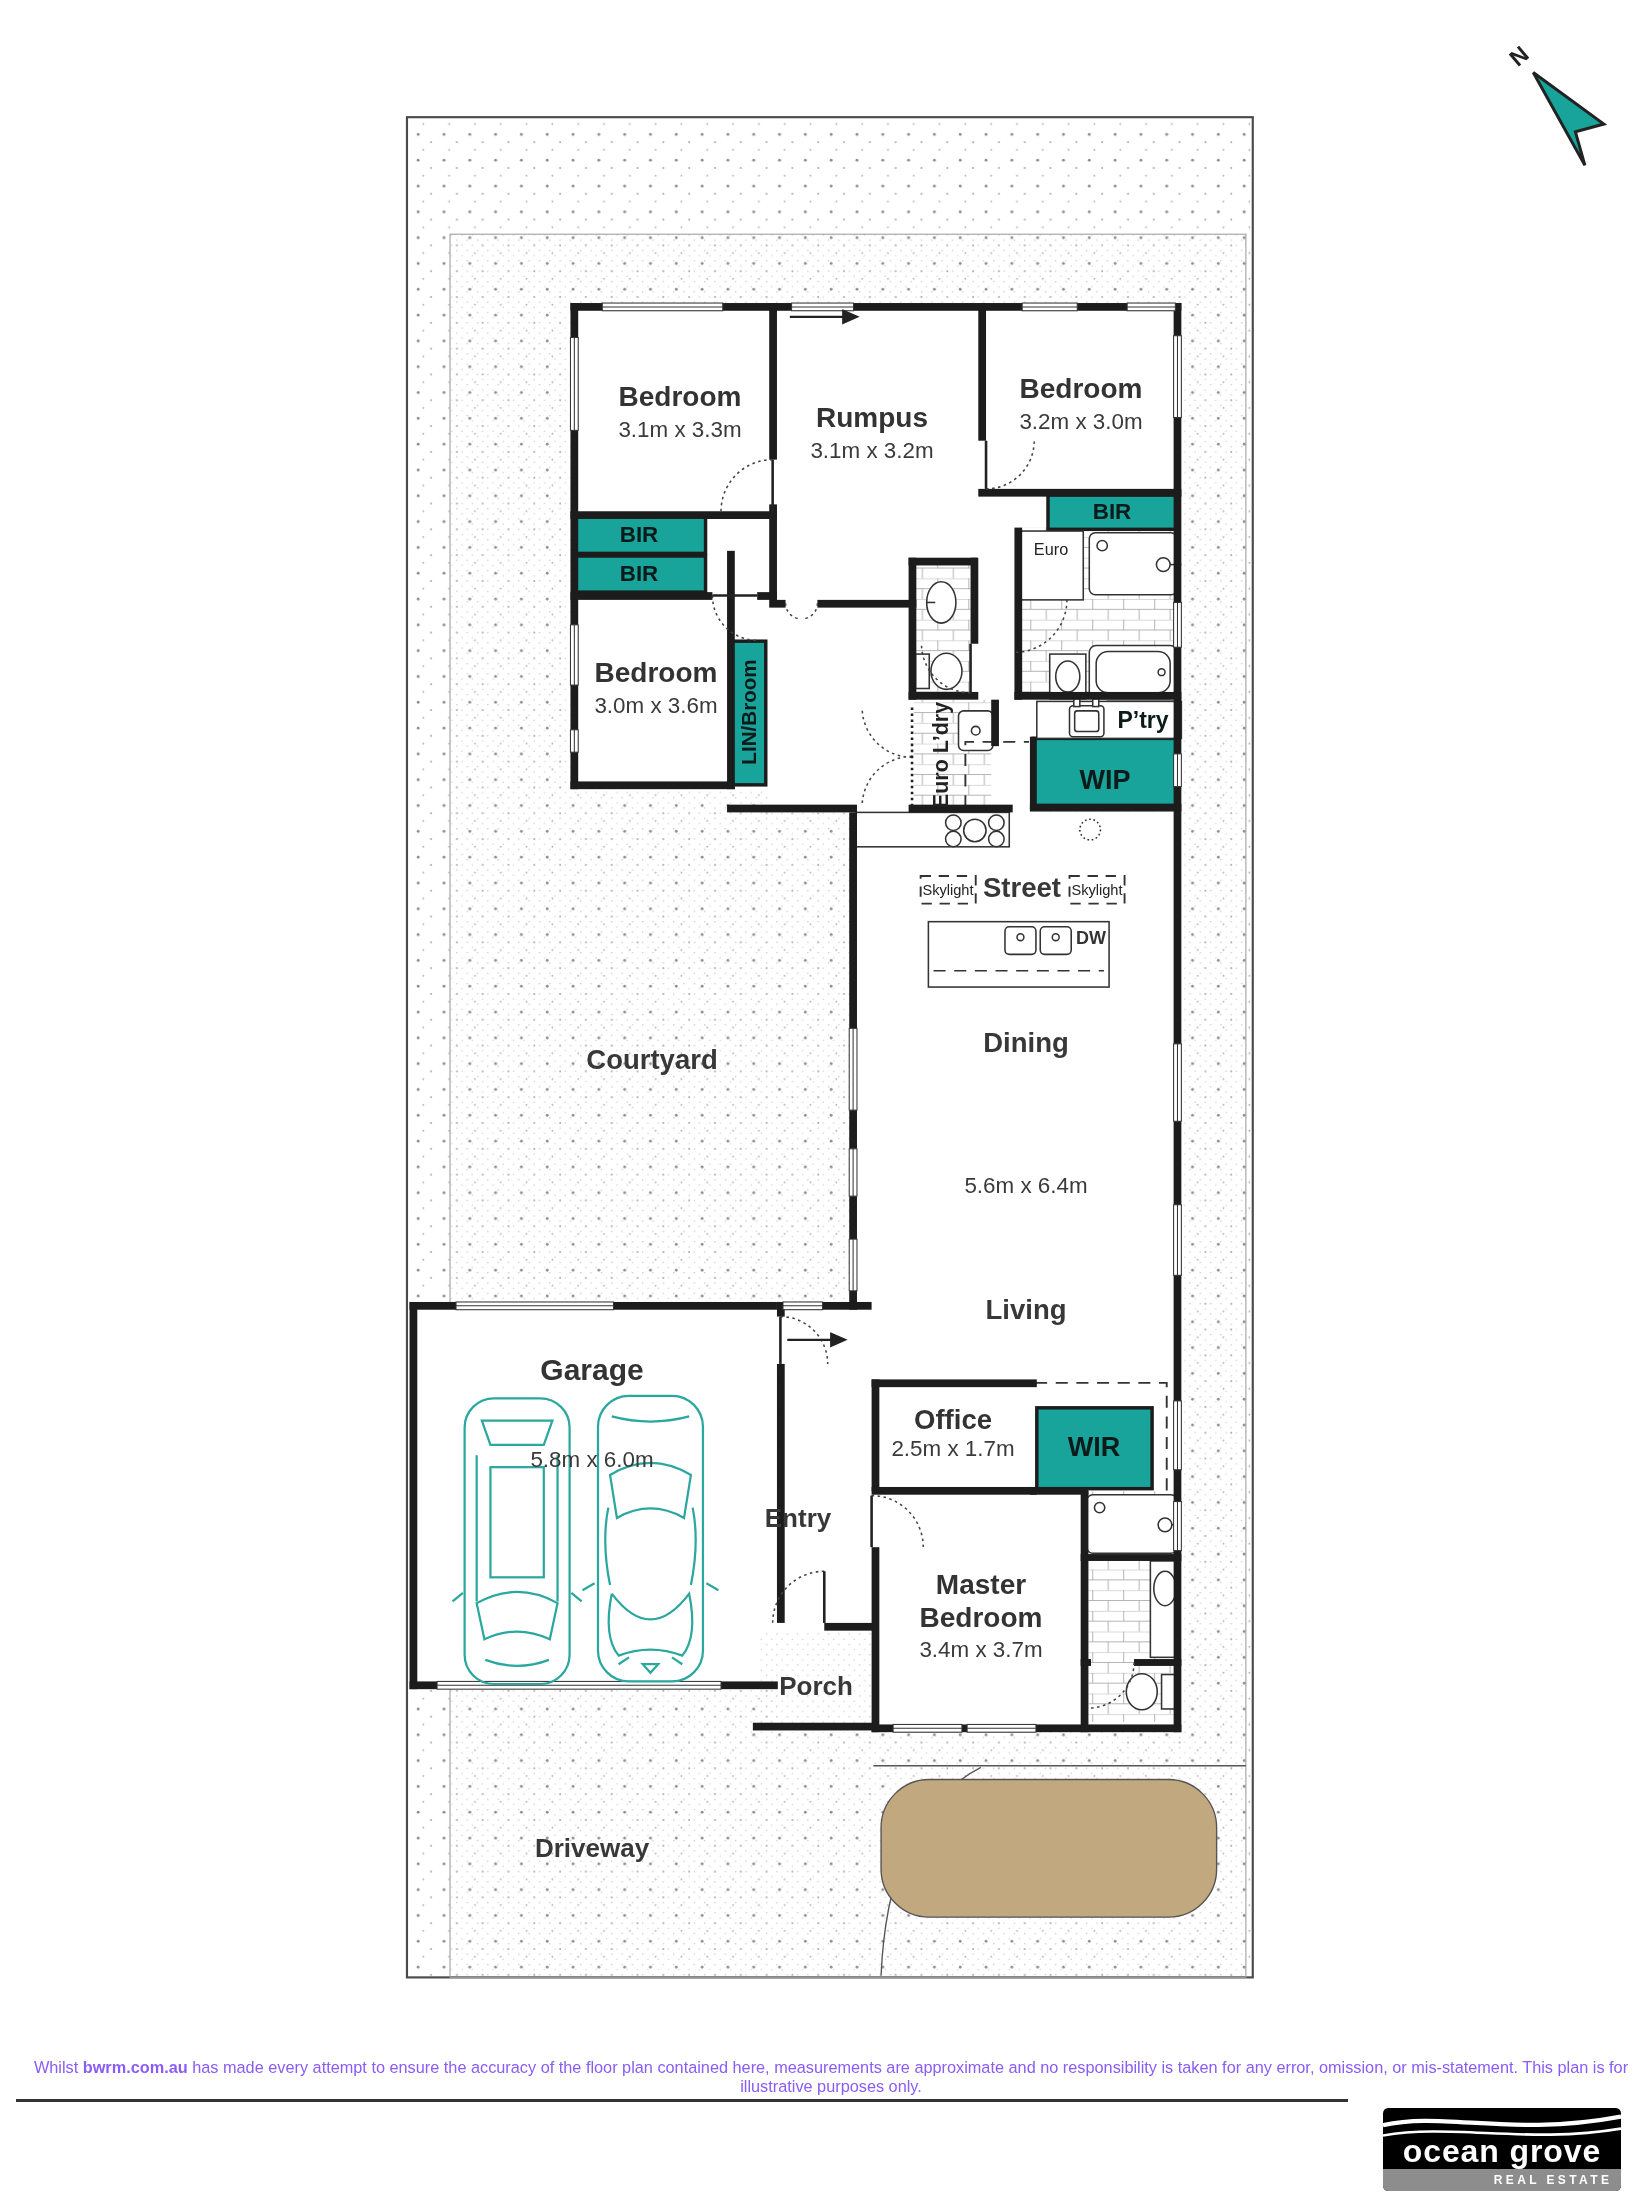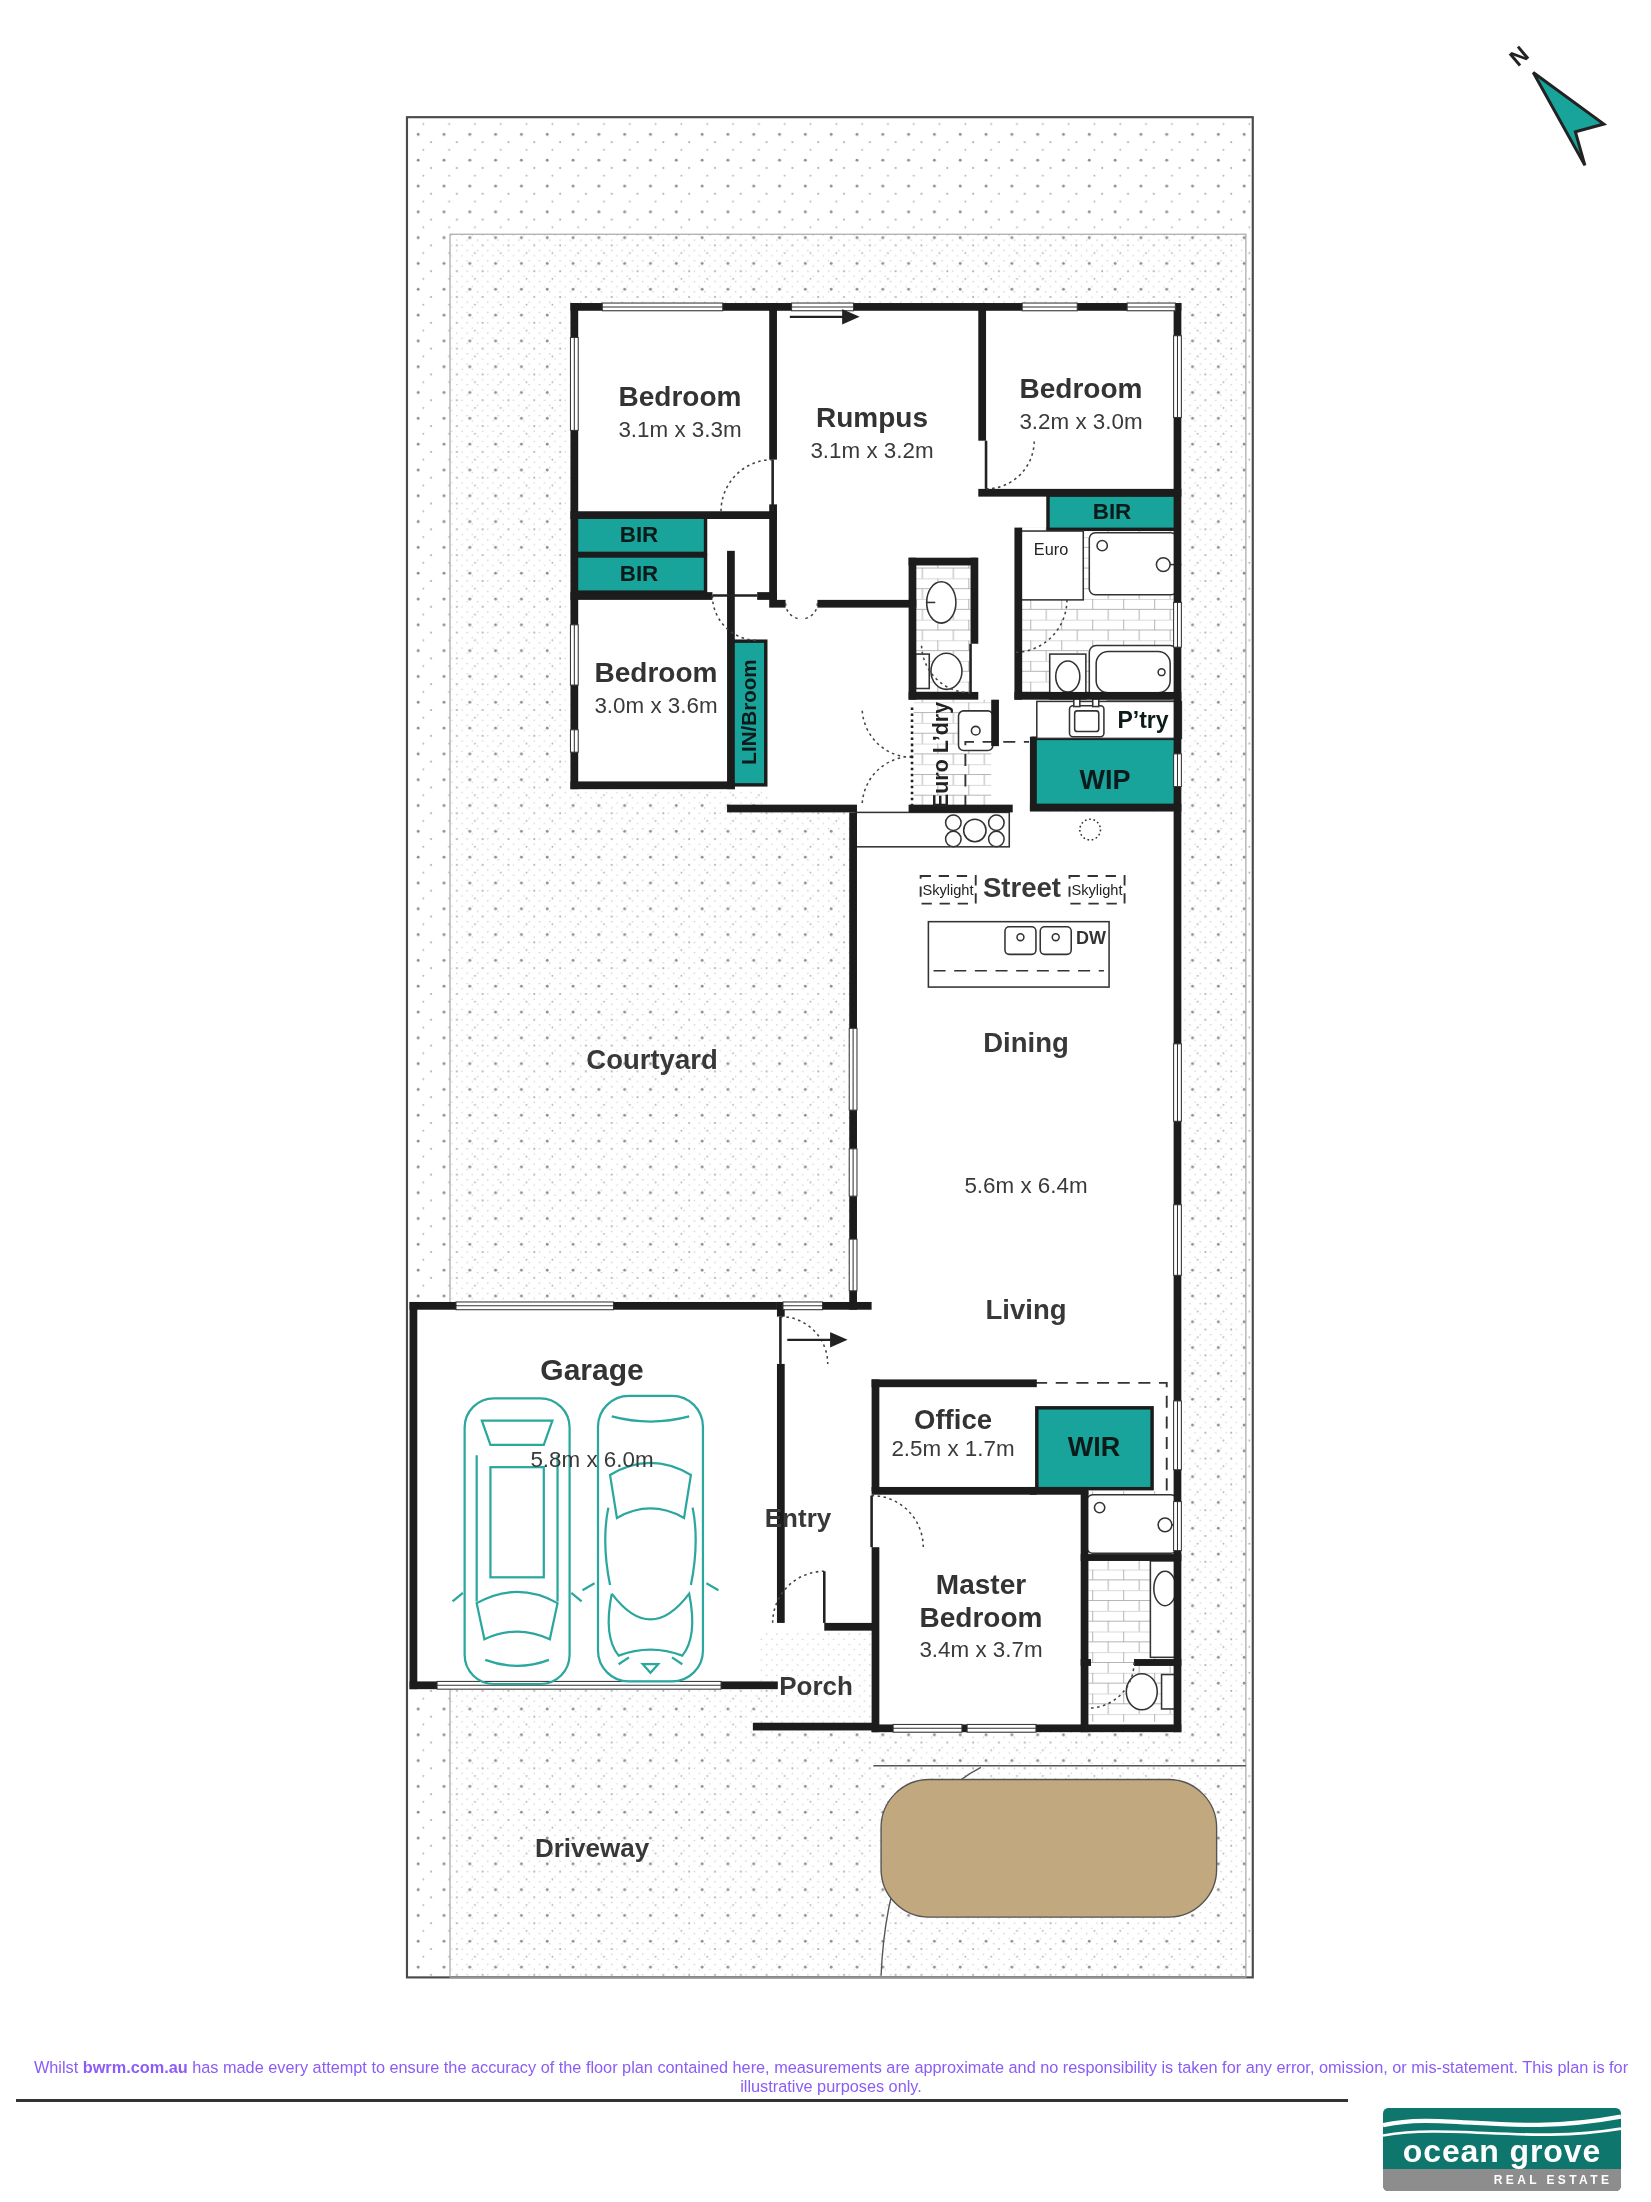--- a/index.html
+++ b/index.html
@@ -381,21 +381,21 @@
   <div class="lbl t-dims" style="left:953px;top:1449px;">2.5m x 1.7m</div>
   <div class="lbl t-room" style="left:981px;top:1585px;">Master</div>
   <div class="lbl t-room" style="left:981px;top:1618px;">Bedroom</div>
   <div class="lbl t-dims" style="left:981px;top:1650px;">3.4m x 3.7m</div>
   <div class="lbl t-area" style="left:816px;top:1686px;font-size:26px;">Porch</div>
   <div class="lbl t-area" style="left:592px;top:1848px;font-size:26px;font-weight:bold;">Driveway</div>
 
   <div class="disclaimer"><span>Whilst </span><b>bwrm.com.au</b><span> has made every attempt to ensure the accuracy of the floor plan contained here, measurements are approximate and no responsibility is taken for any error, omission, or mis-statement. This plan is for illustrative purposes only.</span></div>
   <div class="footer-rule"></div>
 
-  <div class="logo" id="logoBox" style="background: #0f766e;">
+  <div class="logo" id="logoBox" style="background: #000000;">
     <div class="logo-top">
       <svg width="238" height="61" viewBox="0 0 277 71" style="position:absolute;left:0;top:0;">
         <path d="M0,20 C70,4 150,34 277,10" fill="none" stroke="#ffffff" stroke-width="5"></path>
         <path d="M0,32 C80,18 170,42 277,24" fill="none" stroke="#ffffff" stroke-width="3"></path>
       </svg>
       <div class="logo-name">ocean grove</div>
     </div>
     <div class="logo-bar">
       <span class="logo-tag">REAL ESTATE</span>
     </div>

